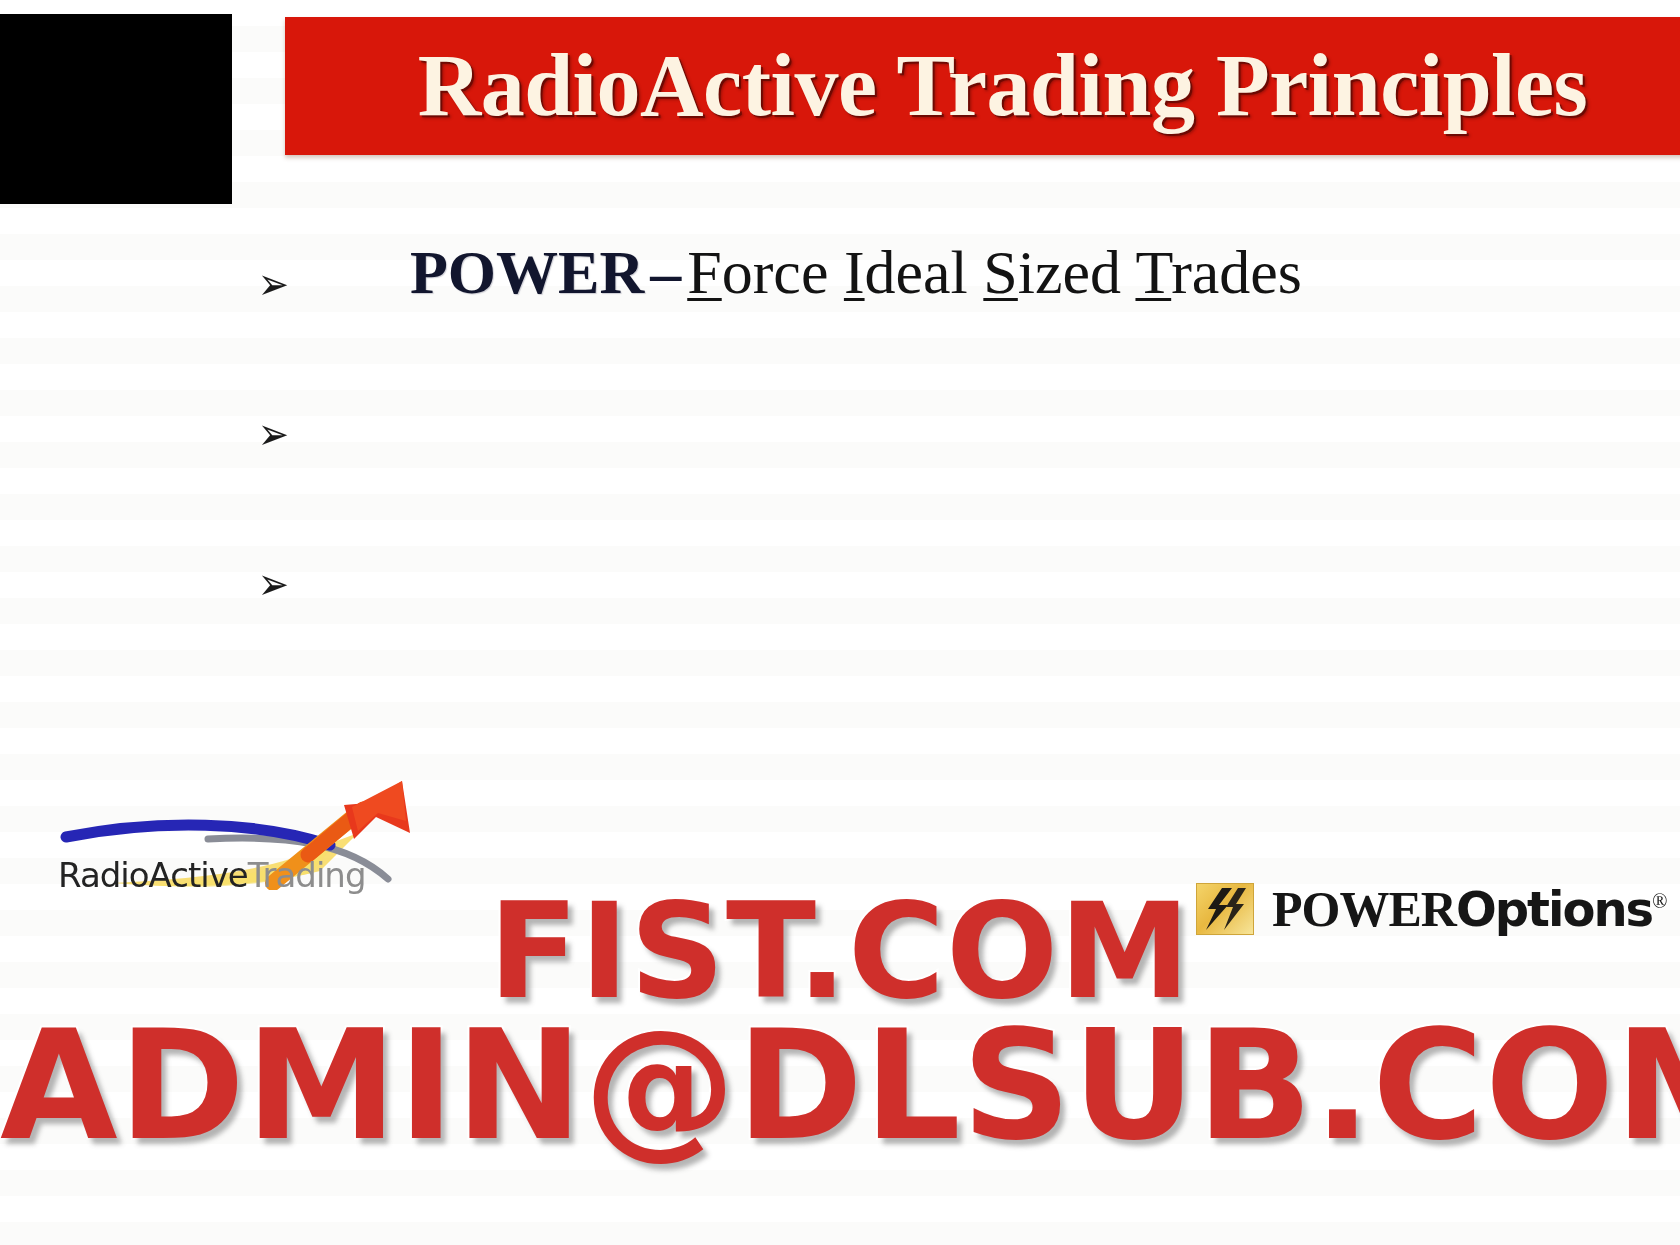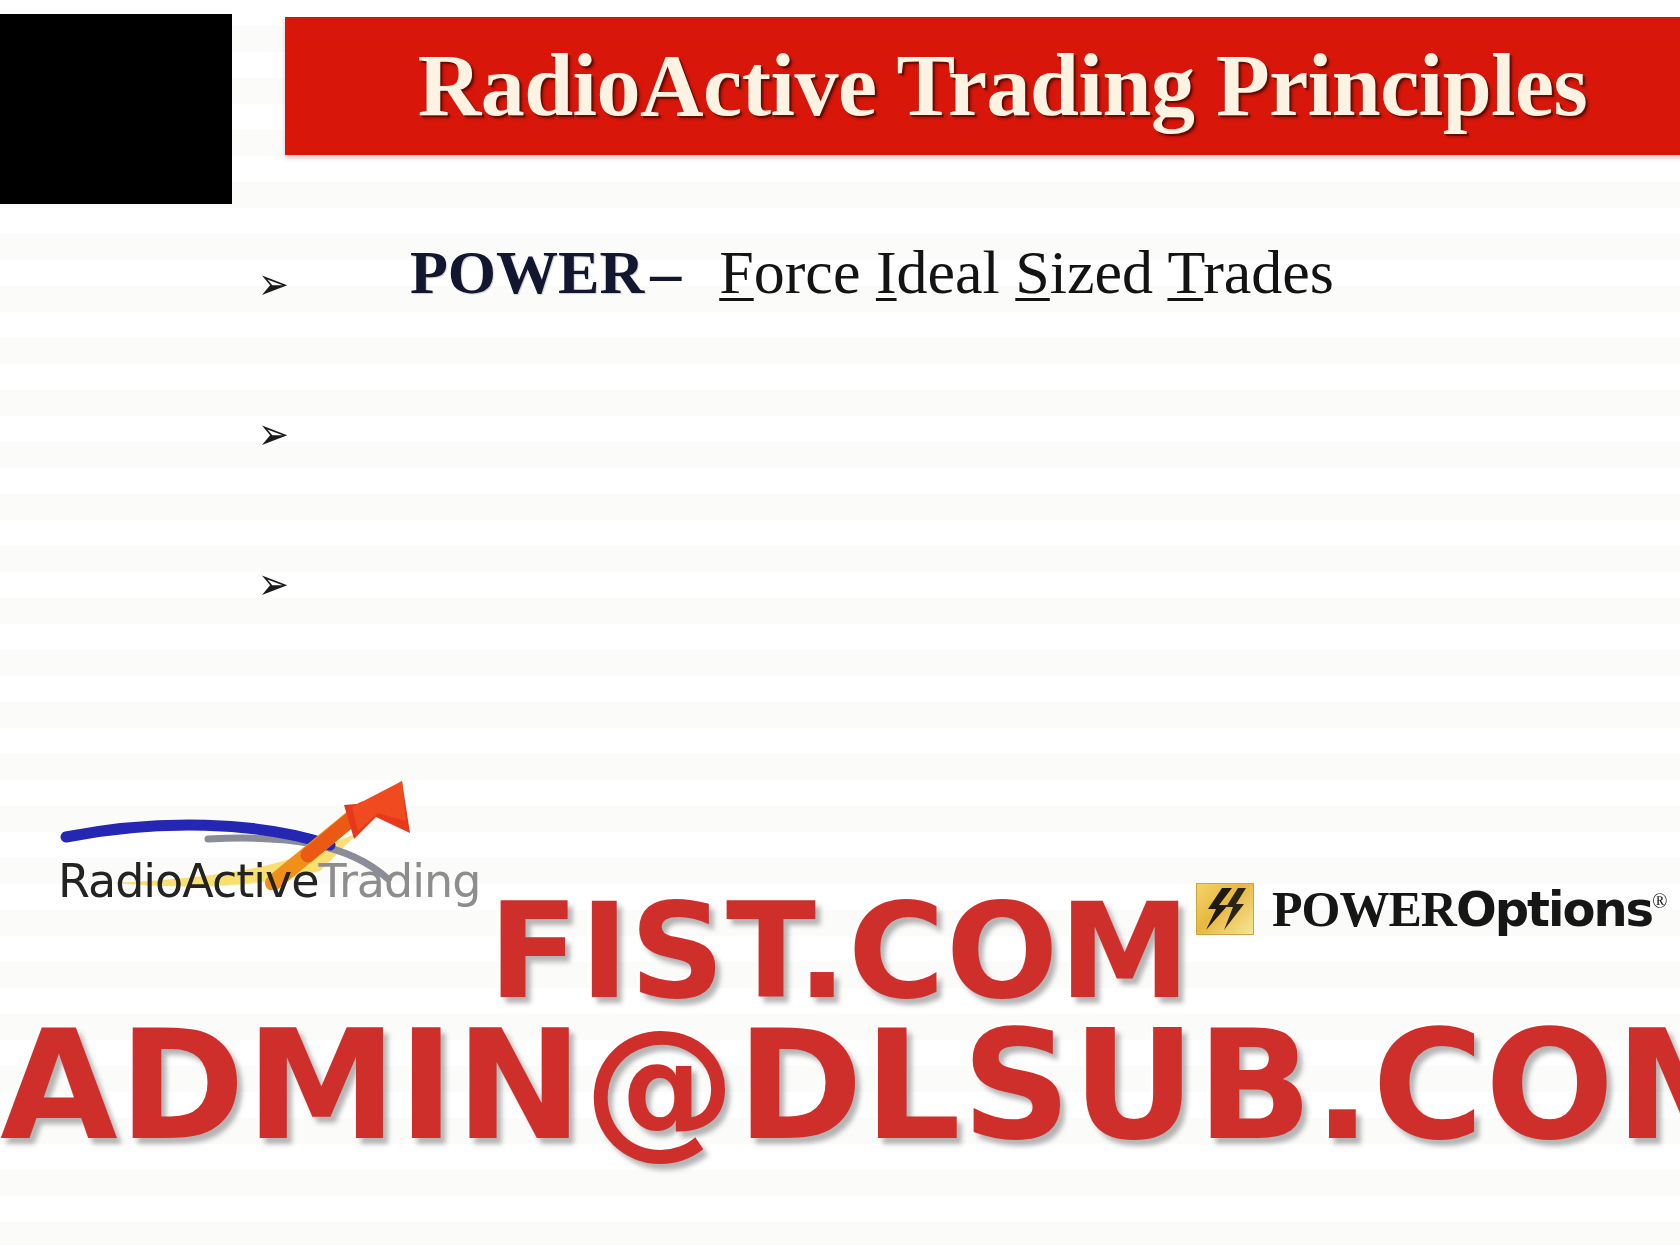--- a/index.html
+++ b/index.html
@@ -117,21 +117,20 @@
     text-shadow: 1px 1px 1px rgba(120,120,140,0.35);
   }
   .fist-dash {
     font-weight: bold;
     color: #12162e;
     padding: 0 6px;
   }
   .fist-expansion {
     font-weight: normal;
     color: #131313;
-    margin-left: 32px;
   }
   .fist-expansion u {
     text-decoration: underline;
     text-underline-offset: 5px;
     text-decoration-thickness: 3px;
   }
 
   
   .redline-text {
     font-weight: bold;
@@ -161,21 +160,21 @@
     height: 115px;
   }
 
   .rat-logo svg { display: block; }
 
   .rat-wordmark {
     position: absolute;
     left: 58px;
     top: 858px;
     font-family: "DejaVu Sans", sans-serif;
-    font-size: 46px;
+    font-size: 34px;
     line-height: 1;
     letter-spacing: -1px;
     white-space: nowrap;
   }
   .rat-word-dark { color: #232323; }
   .rat-word-gray { color: #8d8d8d; }
 
   .po-logo {
     position: absolute;
     left: 1196px;

